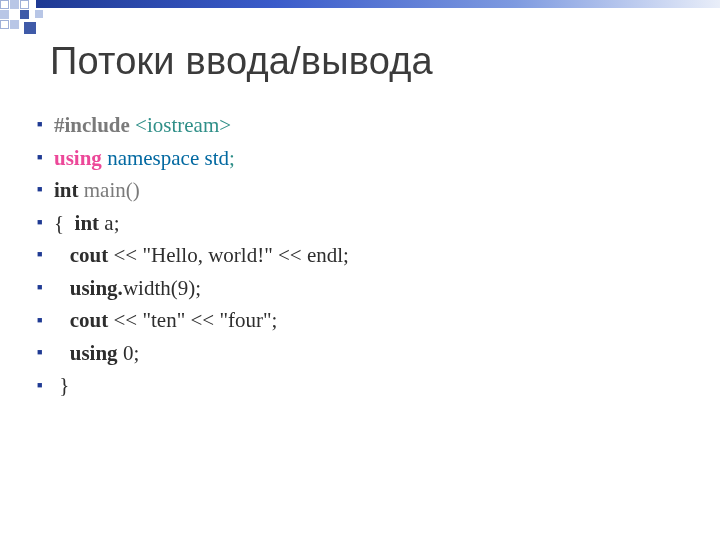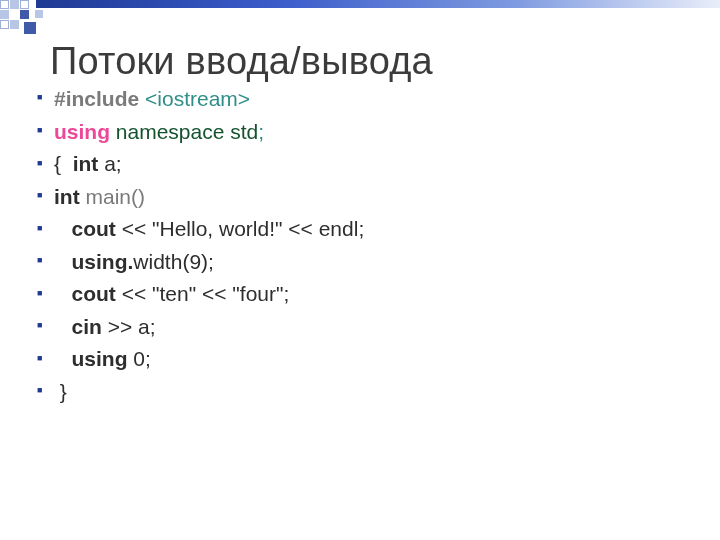--- a/index.html
+++ b/index.html
@@ -39,45 +39,46 @@
 
   .slide {
     position: absolute;
     top: 40px; left: 50px;
     width: 630px;
   }
   .title {
     font-size: 38px;
     color: #3b3b3b;
     font-weight: 400;
+    margin-bottom: 26px;
     letter-spacing: 0.2px;
   }
   .code {
-    font-family: Liberation Sans, sans-serif;
+    font-family: Liberation Serif, serif;
     font-size: 21px;
     line-height: 1.55;
     color: #2e2e2e;
   }
   .code .line { white-space: pre; margin-left: 4px; }
   .bullet::before {
     content: "■";
     color: #1f3a93;
     font-size: 9px;
     display: inline-block;
     width: 14px;
     vertical-align: middle;
     margin-left: -17px;
     margin-right: 3px;
     position: relative;
     top: -2px;
   }
   .kw   { font-weight: bold; color: #2e2e2e; }
   .grey { color: #7a7a7a; font-weight: bold; }
   .greytxt { color: #7a7a7a; }
-  .teal { color: #14532d; }
+  .teal { color: #0369a1; }
   .red  { color: #ec4899; font-weight: bold; }
   .greensym { color: #2f8f88; }
 </style>
 </head>
 <body>
 
 <div class="deco">
   <div class="bar"></div>
   <div class="sq outline sq1"></div>
   <div class="sq sq2"></div>
@@ -92,30 +93,29 @@
 
 <div class="slide">
   <div class="title">Потоки ввода/вывода</div>
 
   <div class="code">
 
     <div class="line bullet"><span class="grey">#include</span><span class="greensym"> &lt;iostream&gt;</span></div>
 
     <div class="line bullet"><span class="red">using</span><span class="teal"> namespace std</span><span class="greensym">;</span></div>
 
+    <div class="line bullet"><span class="kw">int</span><span class="greytxt"> main()</span></div>
+
     <div class="line bullet"><span>{  </span><span class="kw">int</span><span> a;</span></div>
-
-    <div class="line bullet"><span class="kw">int</span><span class="greytxt"> main()</span></div>
 
     <div class="line bullet"><span>   </span><span class="kw">cout</span><span> &lt;&lt; "Hello, world!" &lt;&lt; endl;</span></div>
 
     <div class="line bullet"><span>   </span><span class="kw">using.</span><span>width(9);</span></div>
 
     <div class="line bullet"><span>   </span><span class="kw">cout</span><span> &lt;&lt; "ten" &lt;&lt; "four";</span></div>
 
-    <div class="line bullet"><span>   </span><span class="kw">cin</span><span> &gt;&gt; a;</span></div>
 
     <div class="line bullet"><span>   </span><span class="kw">using</span><span> 0;</span></div>
 
     <div class="line bullet"><span> }</span></div>
 
   </div>
 </div>
 
 </body></html>

